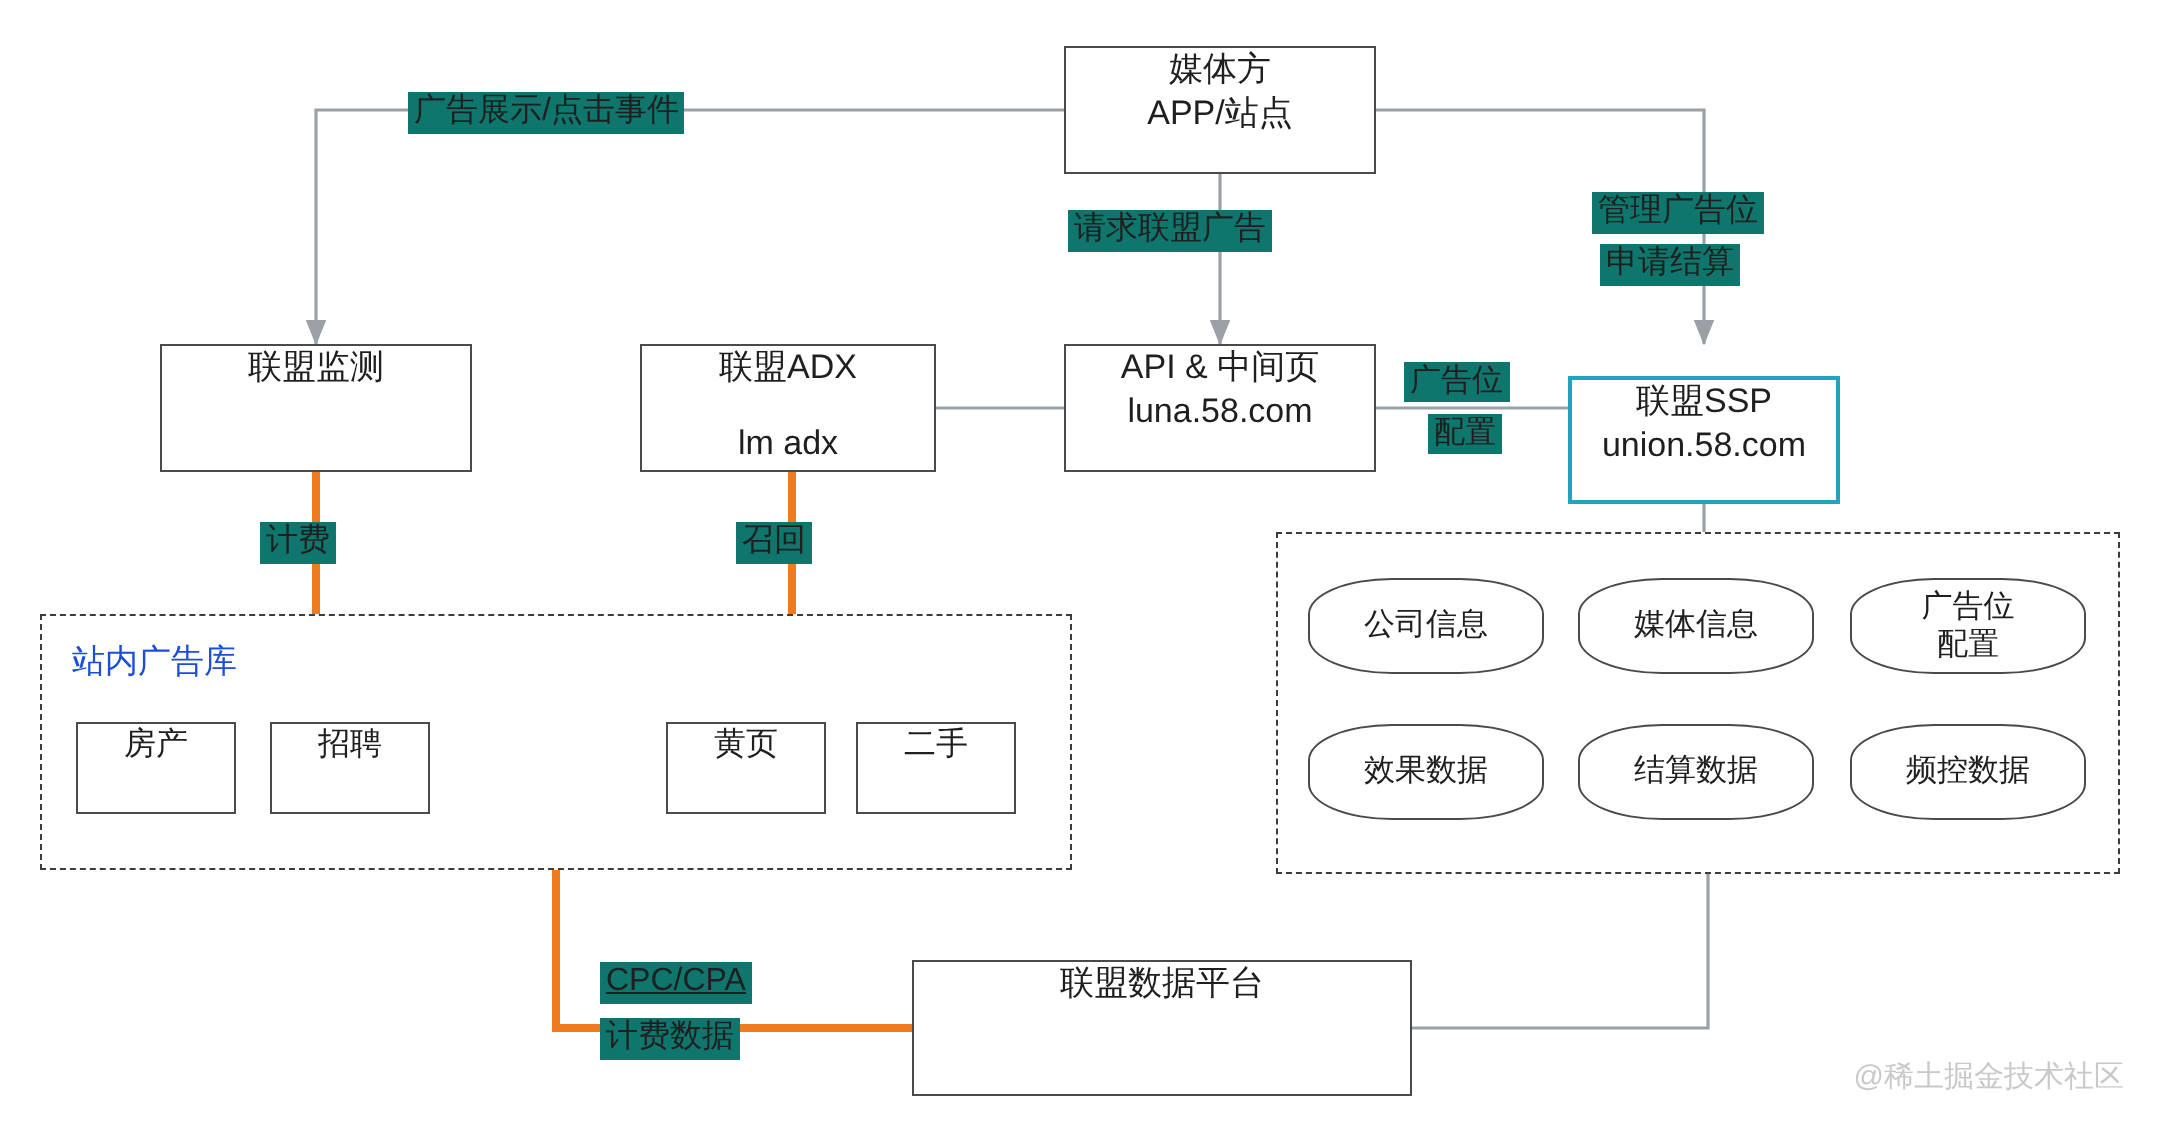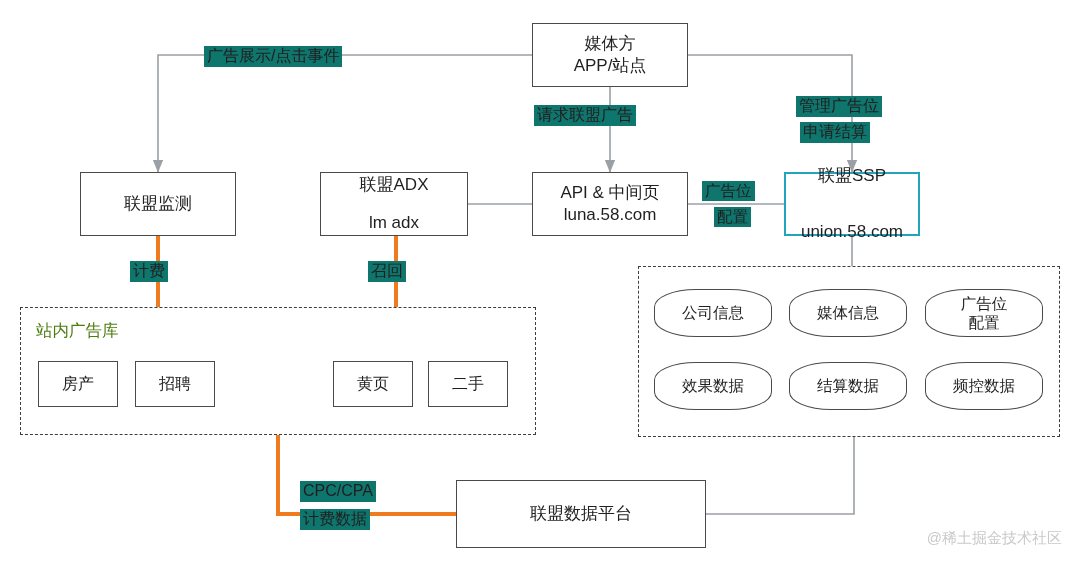--- a/index.html
+++ b/index.html
@@ -27,21 +27,20 @@
     pointer-events: none;
   }
   .box {
     position: absolute;
     box-sizing: border-box;
     border: 1.6px solid #4a4a4a;
     background: #ffffff;
     display: flex;
     flex-direction: column;
     align-items: center;
-    justify-content: center;
     line-height: 1.32;
     font-size: 17px;
     color: #1f1f1f;
     text-align: center;
   }
   .box.teal {
     border: 2.4px solid #23a4bd;
   }
   .box .l1, .box .l2 { display: block; white-space: nowrap; }
   .cyl {
@@ -82,21 +81,21 @@
     right: 18px;
     bottom: 14px;
     font-size: 15px;
     color: #c9c9c9;
     white-space: nowrap;
     text-align: center;
   }
   .grp-title {
     position: absolute;
     font-size: 16.5px;
-    color: #4d7c0f;
+    color: #1d4ed8;
     white-space: nowrap;
   }
 </style>
 </head>
 <body>
 
 <div id="canvas">
 
   <svg id="wires" viewBox="0 0 1080 562">
     <defs>
@@ -141,21 +140,21 @@
   <div class="box" style="left:320px; top:172px; width:148px; height:64px;gap:16px;">
     <span class="l1">联盟ADX</span>
     <span class="l2">lm adx</span>
   </div>
 
   <div class="box" style="left:532px; top:172px; width:156px; height:64px;">
     <span class="l1">API &amp; 中间页</span>
     <span class="l2">luna.58.com</span>
   </div>
 
-  <div class="box teal" style="left:784px; top:172px; width:136px; height:64px;gap:33px;">
+  <div class="box teal" style="left:784px; top:188px; width:136px; height:64px;">
     <span class="l1">联盟SSP</span>
     <span class="l2">union.58.com</span>
   </div>
 
   <div class="box" style="left:456px; top:480px; width:250px; height:68px;">
     <span class="l1">联盟数据平台</span>
   </div>
 
   <div class="lbl bg" style="left:204px; top:46px;">广告展示/点击事件</div>
 
@@ -164,21 +163,21 @@
   <div class="lbl bg" style="left:796px; top:96px;">管理广告位</div>
   <div class="lbl bg" style="left:800px; top:122px;">申请结算</div>
 
   <div class="lbl bg small" style="left:702px; top:181px;">广告位</div>
   <div class="lbl bg small" style="left:714px; top:207px;">配置</div>
 
   <div class="lbl bg" style="left:130px; top:261px;">计费</div>
 
   <div class="lbl bg" style="left:368px; top:261px;">召回</div>
 
-  <div class="lbl bg" style="left:300px; top:481px;">CPC/CPA</div>
+  <div class="lbl bg" style="left:300px; top:481px;text-decoration:underline;">CPC/CPA</div>
   <div class="lbl bg" style="left:300px; top:509px;">计费数据</div>
 
   <div class="dash" style="left:20px; top:307px; width:516px; height:128px;"></div>
   <div class="grp-title" style="left:36px; top:320px;">站内广告库</div>
 
   <div class="box" style="left:38px; top:361px; width:80px; height:46px; font-size:16px;">
     <span class="l1">房产</span>
   </div>
   <div class="box" style="left:135px; top:361px; width:80px; height:46px; font-size:16px;">
     <span class="l1">招聘</span>

